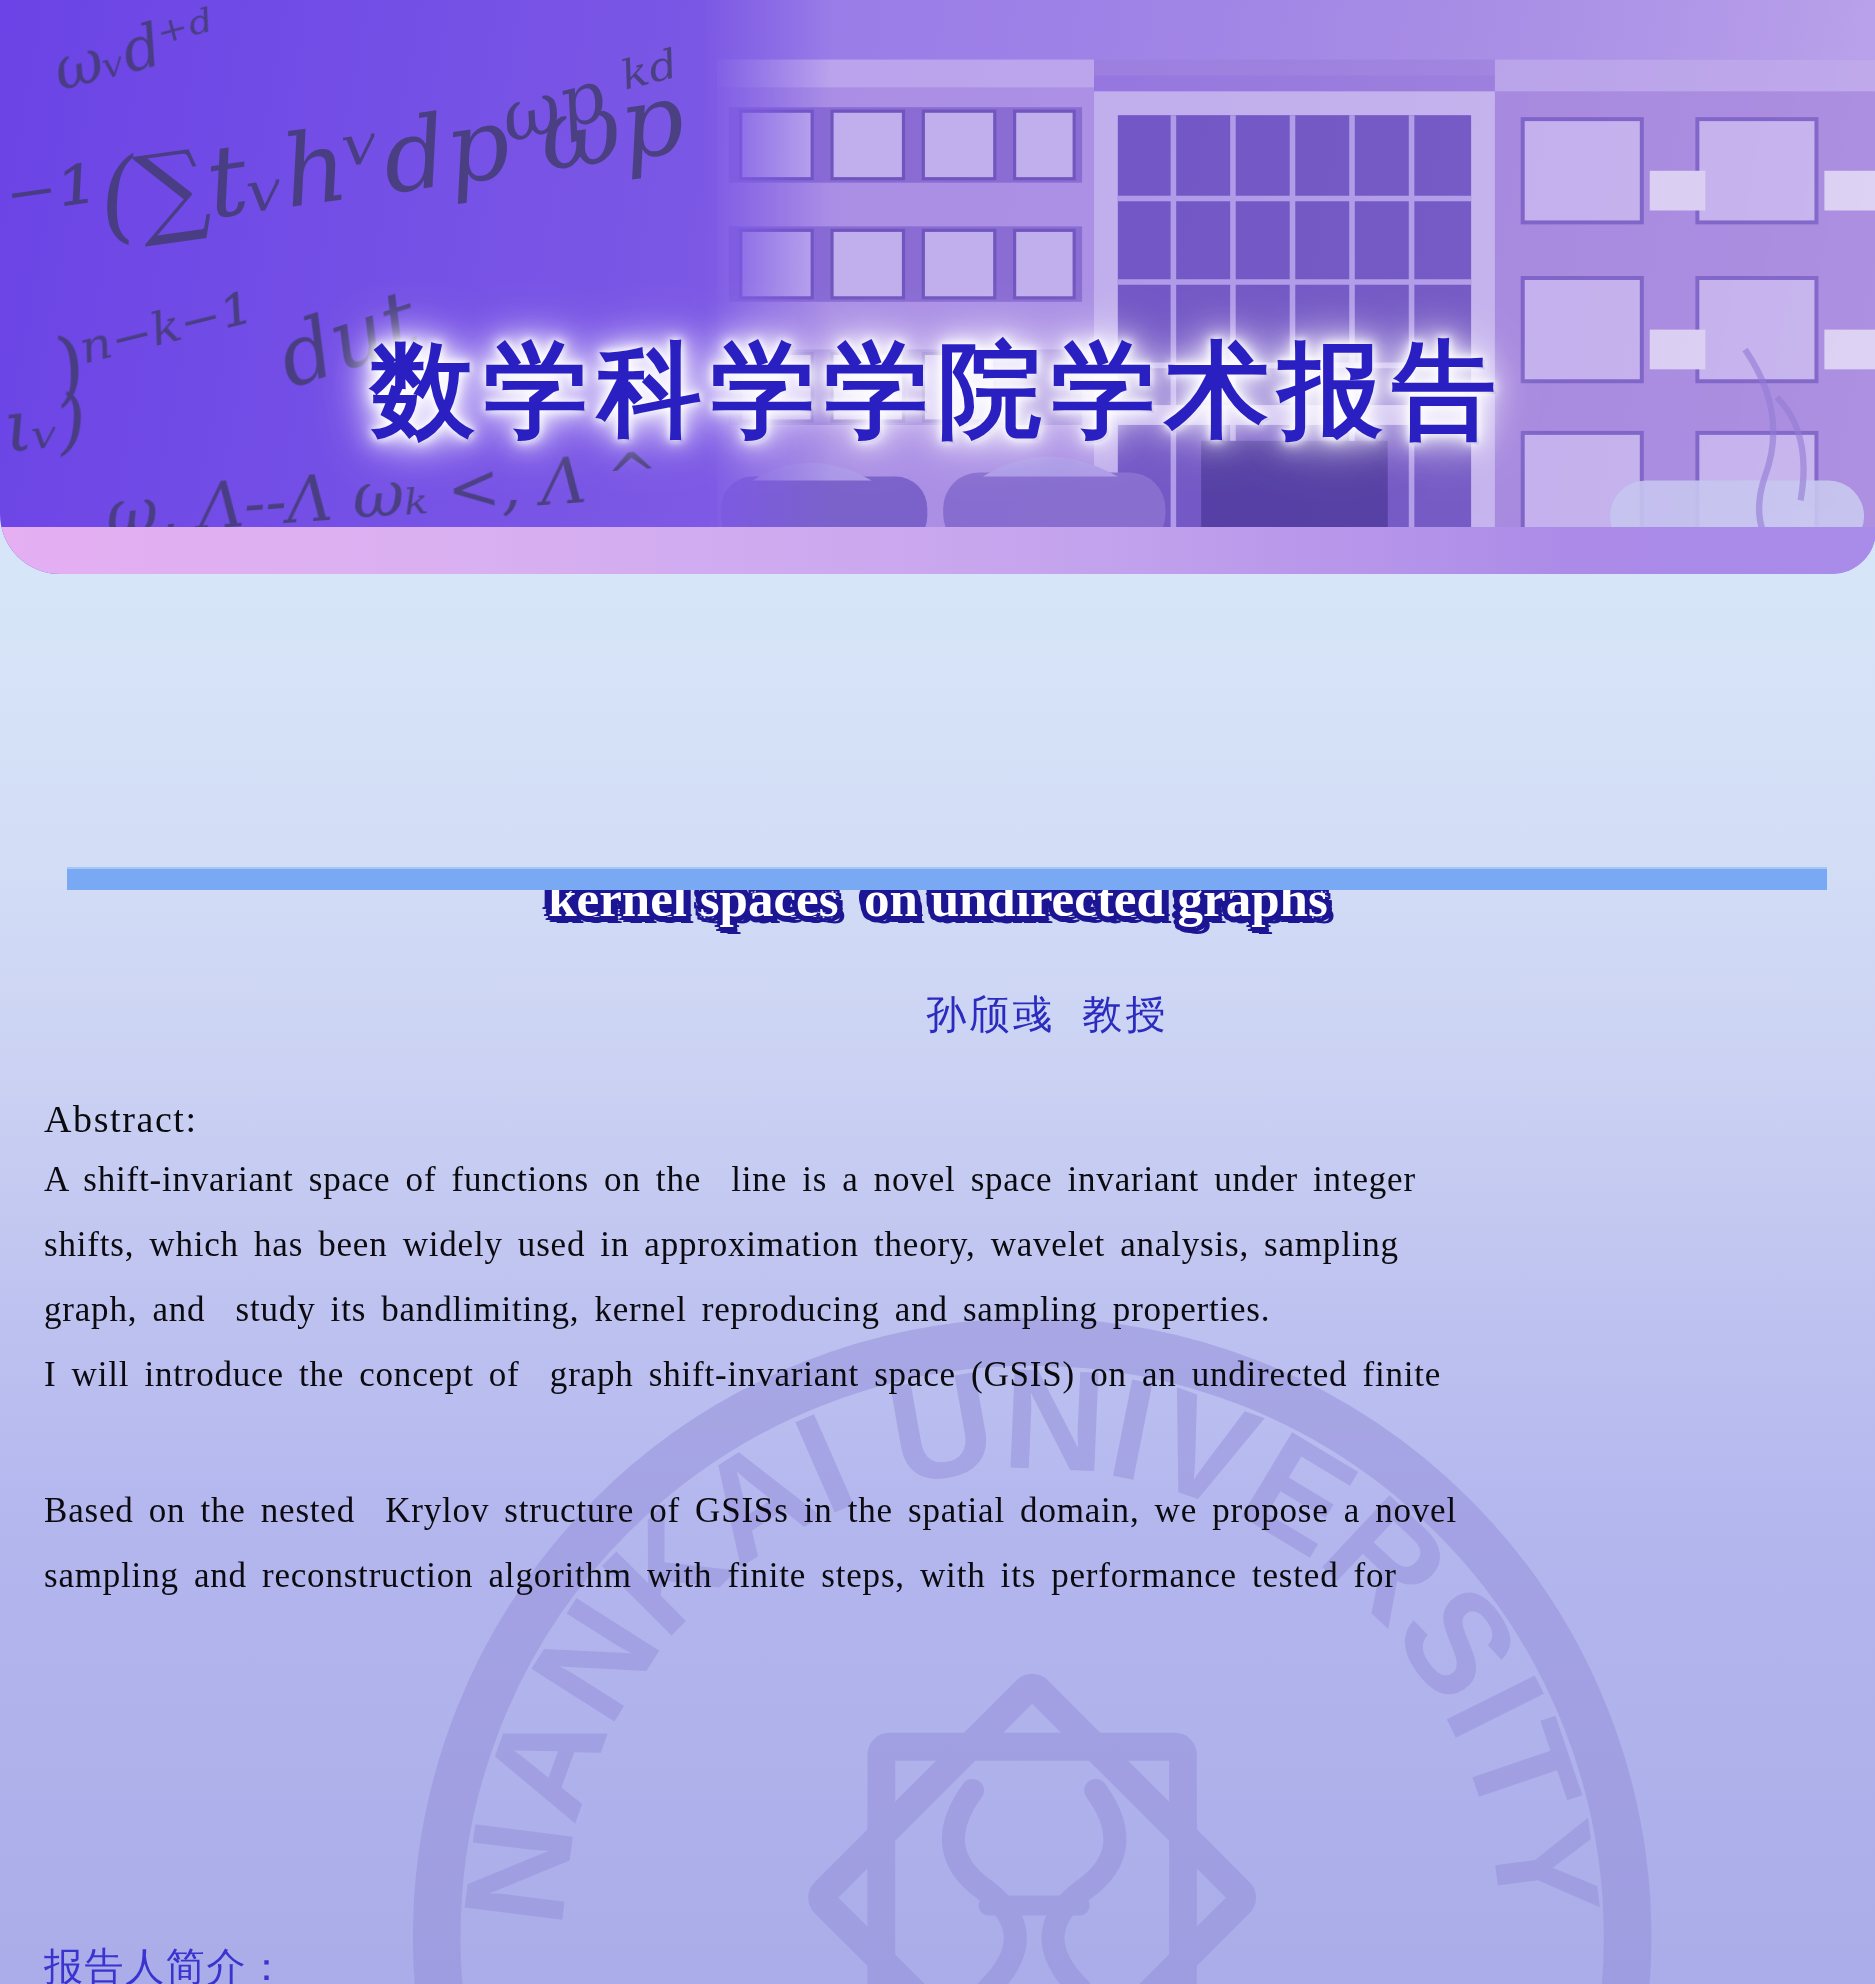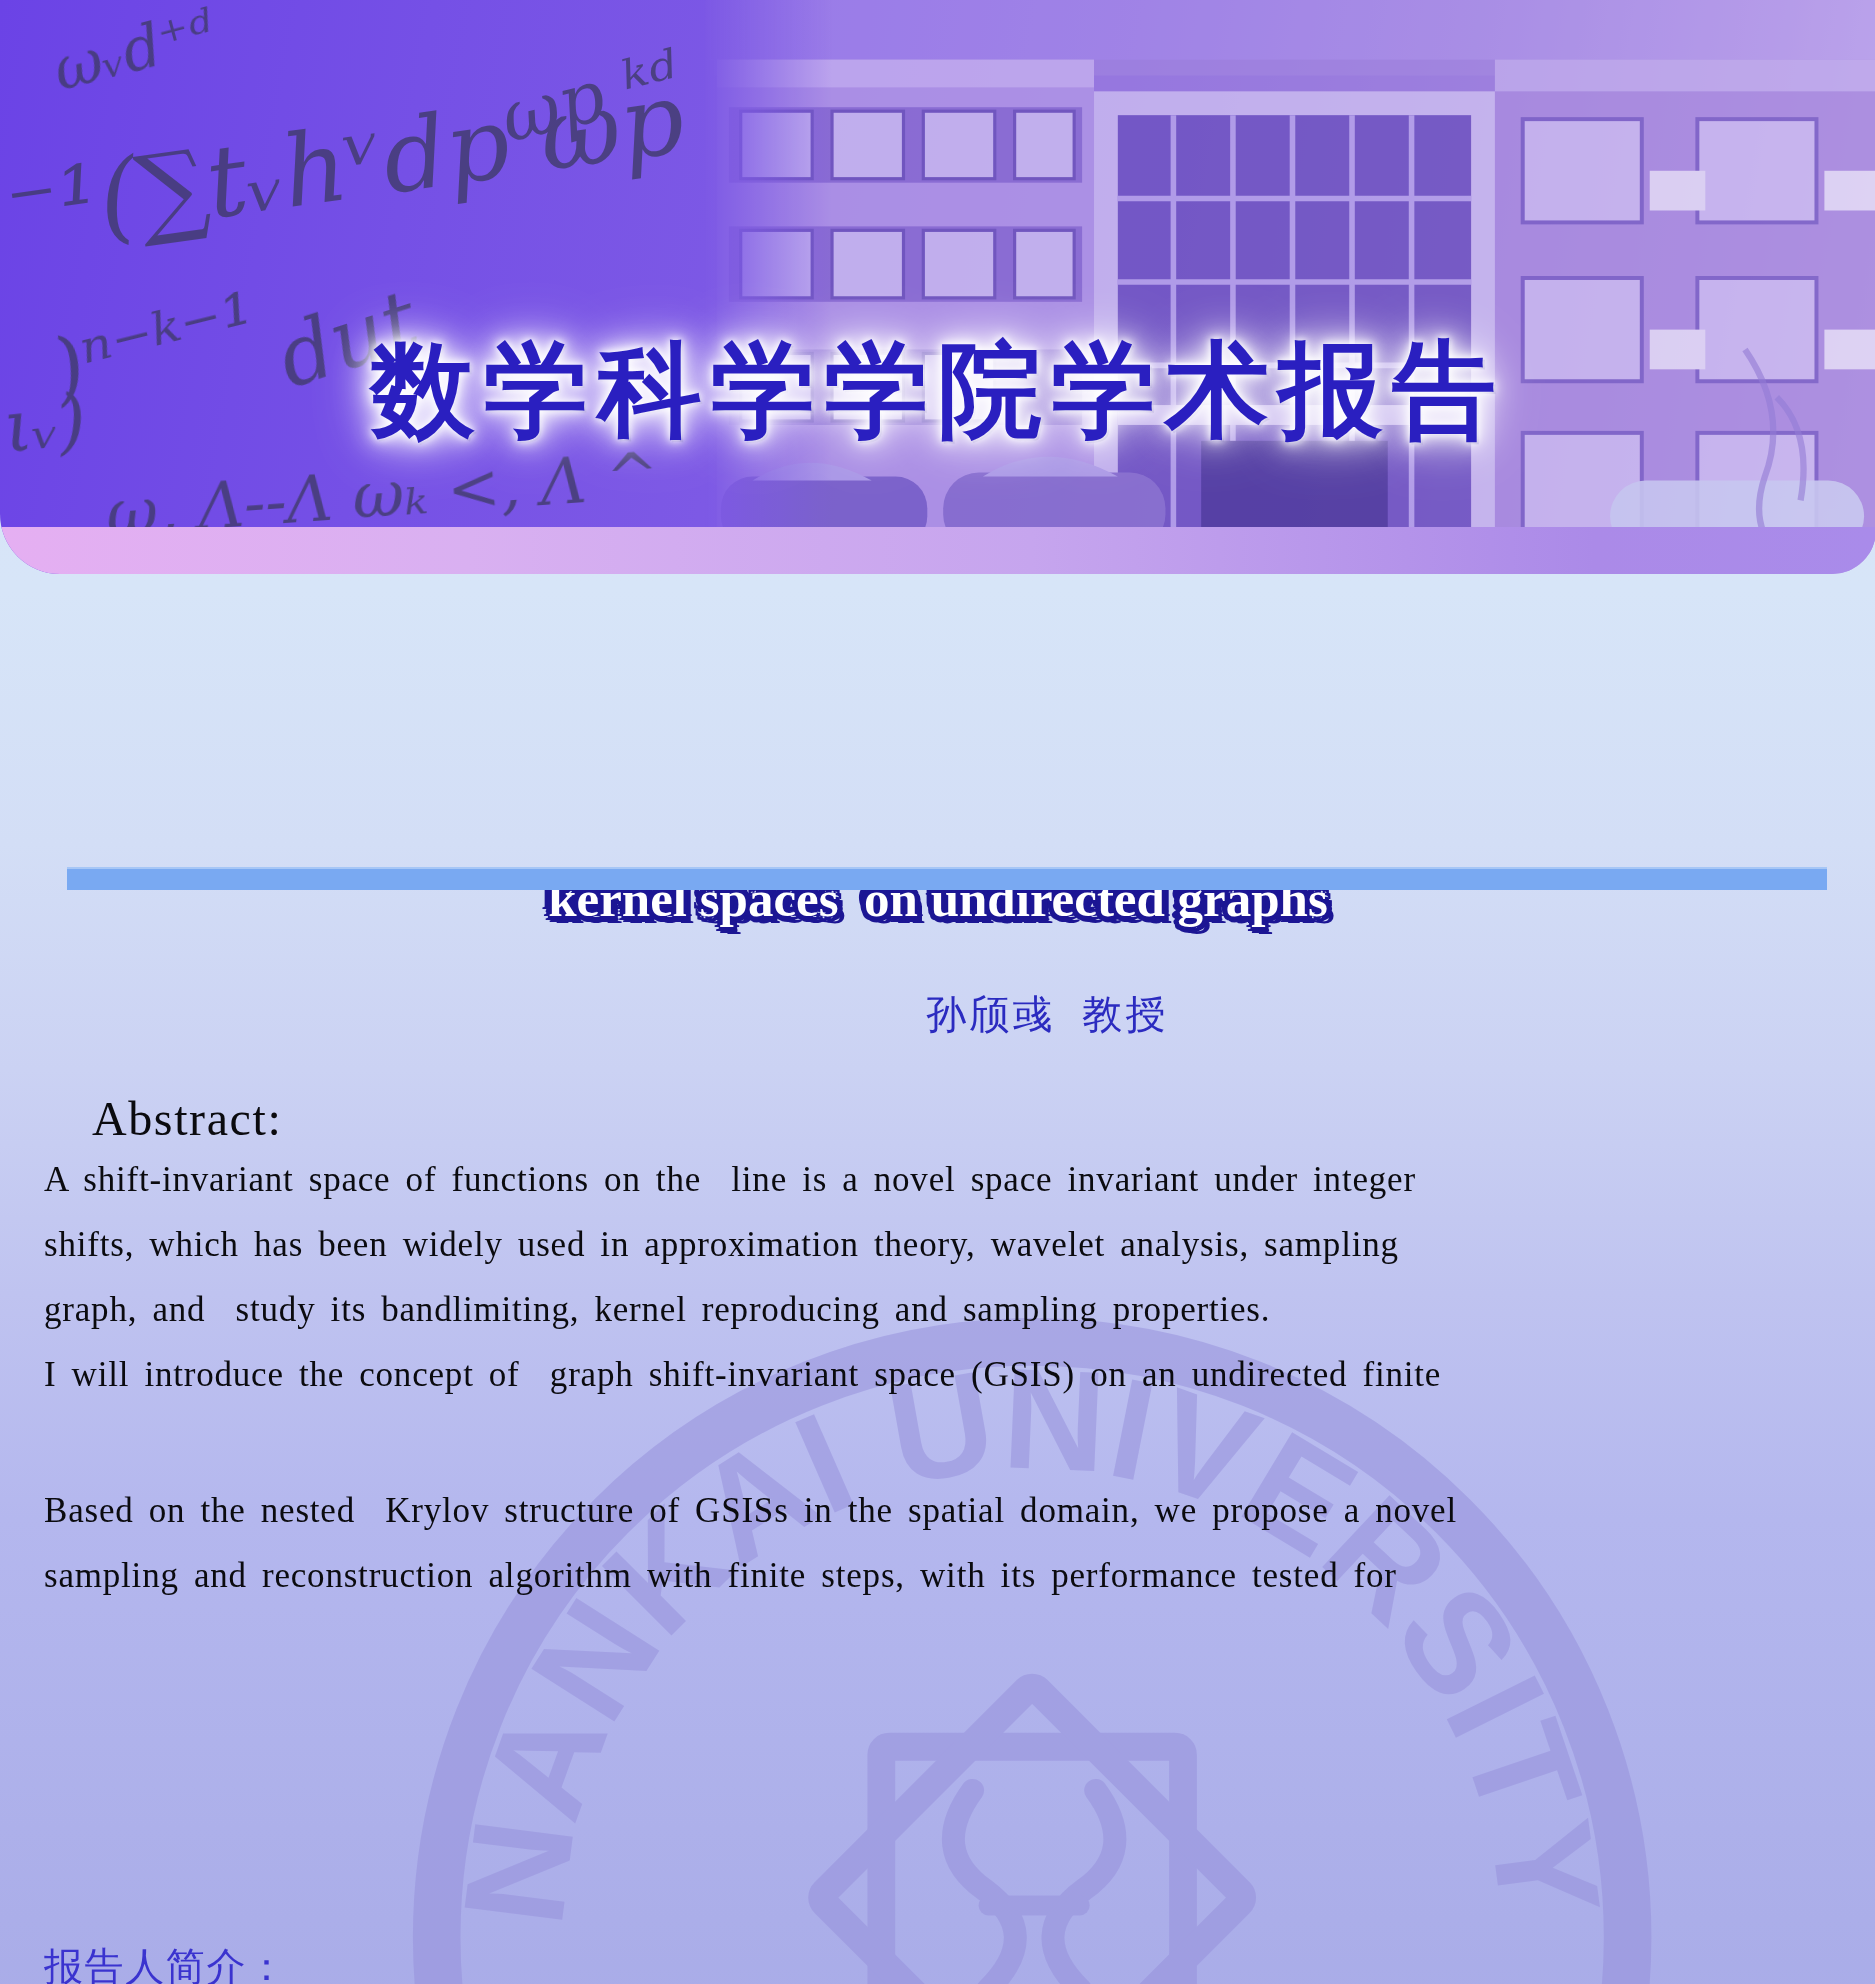--- a/index.html
+++ b/index.html
@@ -42,21 +42,21 @@
 
   
   .speaker{position:absolute;left:0;top:940px;width:100%;text-align:center;
     font-size:40px;color:#2b2bc0;letter-spacing:3.2px;white-space:pre;}
   .speaker .inner{display:inline-block;transform:translateX(83px);}
   .affiliation{position:absolute;left:0;top:989px;width:100%;text-align:center;
     font-size:37px;color:#2b2bc0;letter-spacing:2.4px;white-space:pre;}
 
   
   .abstract{position:absolute;left:44px;top:1091px;right:40px;color:#0b0b0f;}
-  .abs-heading{font-size:48px;line-height:56px;letter-spacing:1.6px;margin-left:48px;}
+  .abs-heading{font-size:38px;line-height:56px;letter-spacing:1.6px;}
   .abs-line{font-size:35px;line-height:65px;letter-spacing:0.8px;word-spacing:5.6px;white-space:pre;}
   .para-gap{height:71px;}
 
   
   .bio{position:absolute;left:44px;top:1933px;right:32px;color:#3a33cf;
     font-family:"Liberation Sans","DejaVu Sans",sans-serif;}
   .bio-heading{font-size:39px;line-height:67px;letter-spacing:1.6px;}
 </style>
 </head>
 <body>

